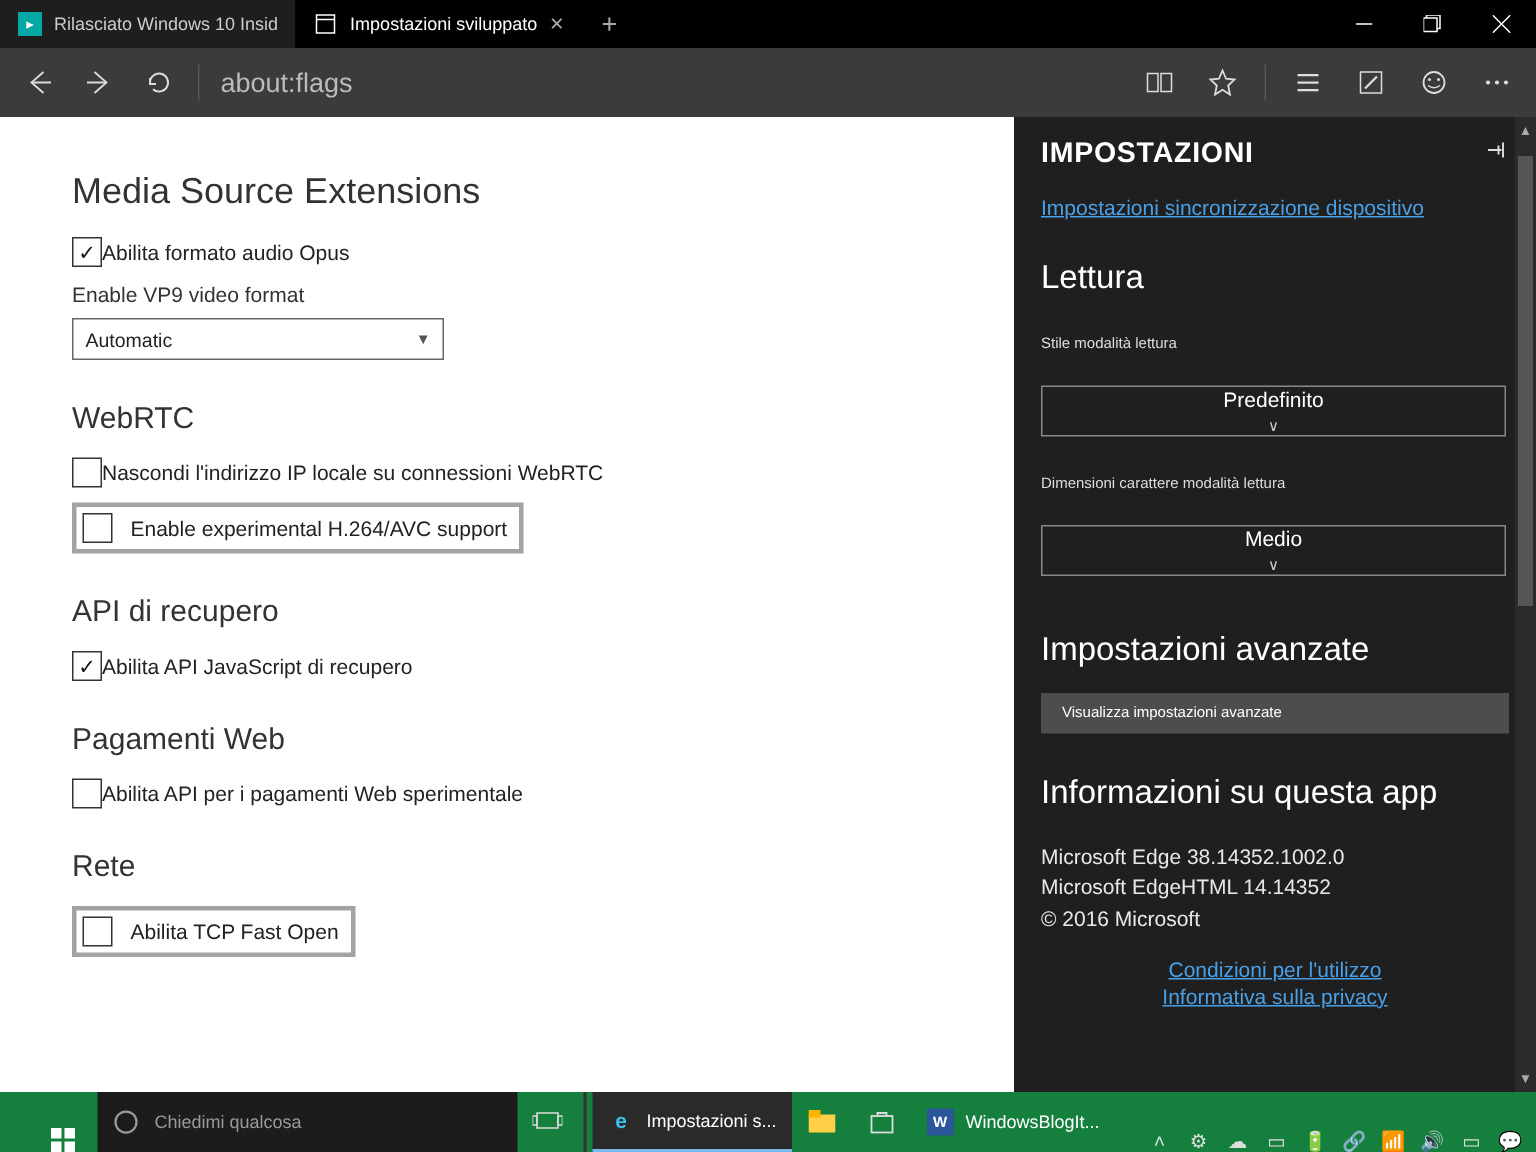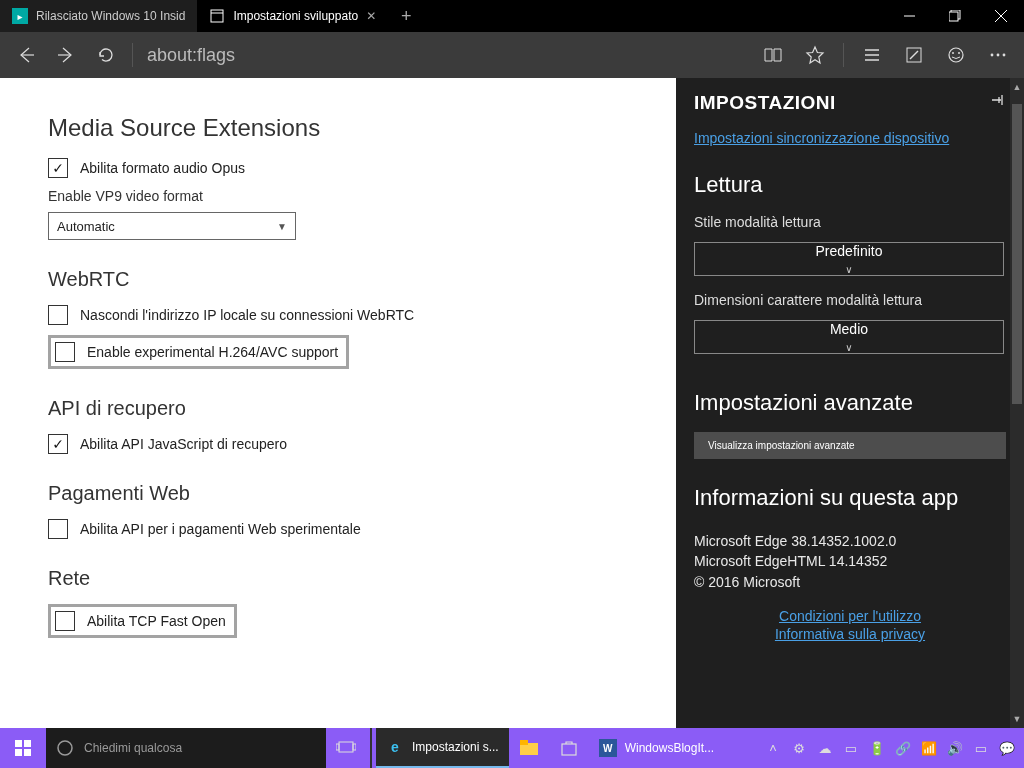--- a/index.html
+++ b/index.html
@@ -24,46 +24,46 @@
   .tbtn { width: 40px; height: 40px; display: flex; align-items: center; justify-content: center; font-size: 18px; color: #ddd; }
   .tsep { width: 1px; height: 24px; background: #555; margin: 0 6px; }
   .addr { color: #bbb; font-size: 18px; padding-left: 8px; flex: 1; }
   .ticons { display: flex; align-items: center; gap: 2px; }
 
   
   .body { flex: 1; display: flex; background: #fff; overflow: hidden; }
   .main { flex: 1; padding: 24px 48px 0 48px; color: #222; font-size: 14px; overflow: hidden; }
   .main h2 { font-weight: 400; font-size: 24px; margin: 12px 0 16px; color: #333; }
   .main h3 { font-weight: 400; font-size: 20px; margin: 28px 0 14px; color: #333; }
-  .row { display: flex; align-items: center; gap: 12px; margin: 10px 0; }
+  .row { display: flex; align-items: center; gap: 0; margin: 10px 0; }
   .cb { width: 20px; height: 20px; border: 1px solid #333; display: flex; align-items: center; justify-content: center; font-size: 14px; color: #111; }
   .cb.checked::after { content: "✓"; }
   .plain-label { font-size: 14px; color: #333; margin: 8px 0; }
   .select { width: 248px; height: 28px; border: 1px solid #666; display: flex; align-items: center; justify-content: space-between; padding: 0 8px; font-size: 13px; margin-top: 4px; }
   .select .chev { font-size: 10px; color: #555; }
   .hl { border: 3px solid #a3a3a3; padding: 4px 8px 4px 4px; display: inline-flex; align-items: center; gap: 12px; }
 
   
   .pane { width: 348px; background: #1f1f1f; color: #fff; display: flex; flex-direction: column; padding: 0 18px 18px 18px; position: relative; }
   .pane-scroll { position: absolute; right: 0; top: 0; width: 14px; height: 100%; background: #2b2b2b; }
   .pane-scroll .thumb { position: absolute; left: 2px; right: 2px; top: 26px; height: 300px; background: #555; }
   .pane-scroll .arrowu { position: absolute; top: 4px; left: 0; right: 0; text-align: center; font-size: 9px; color: #aaa; }
   .pane-scroll .arrowd { position: absolute; bottom: 4px; left: 0; right: 0; text-align: center; font-size: 9px; color: #aaa; }
   .pane-header { display: flex; align-items: flex-start; justify-content: space-between; padding: 14px 0 16px 0; font-size: 19px; font-weight: 600; letter-spacing: 0.5px; gap: 20px; }
   .pane a { color: #4aa0e6; text-decoration: underline; font-size: 14px; }
   .pane h2 { font-weight: 400; font-size: 22px; margin: 26px 0 10px; }
-  .pane .sublabel { font-size: 14px; color: #ddd; margin: 6px 0; }
+  .pane .sublabel { font-size: 10px; color: #ddd; margin: 16px 0; }
   .pane-select { border: 1px solid #888; height: 34px; display: flex; align-items: center; justify-content: space-between; padding: 0 10px; font-size: 14px; margin: 6px 0 10px; width: 310px; flex-direction: column; }
   .pane-select .chev { font-size: 10px; color: #ccc; }
   .pane-btn { background: #4d4d4d; display: inline-block; padding: 8px 14px; font-size: 10px; margin-top: 6px; }
   .pane-info { font-size: 14px; line-height: 1.45; margin: 10px 0 16px; color: #e8e8e8; }
   .pane-links { display: flex; flex-direction: column; gap: 2px; text-align: center; }
 
   
-  .taskbar { height: 40px; background: #8b5cf6; display: flex; align-items: center; color: #fff; font-size: 12px; }
+  .taskbar { height: 40px; background: #15803d; display: flex; align-items: flex-end; color: #fff; font-size: 12px; padding-left: 19px; }
   .start { width: 46px; display: flex; align-items: center; justify-content: center; }
   .search { flex: 0 0 280px; height: 40px; background: #1c1c1c; display: flex; align-items: center; gap: 10px; padding: 0 10px; color: #9a9a9a; }
   .task-icon { width: 40px; display: flex; align-items: center; justify-content: center; font-size: 16px; color: #ddd; height: 40px; }
   .task-app { display: flex; align-items: center; gap: 8px; padding: 0 10px; height: 40px; }
   .task-app.active { background: #2a2a2a; border-bottom: 2px solid #76b9ed; }
   .task-app .ico { width: 18px; height: 18px; display: flex; align-items: center; justify-content: center; font-size: 14px; }
   .tray { margin-left: auto; display: flex; align-items: center; gap: 4px; padding-right: 6px; }
   .tray .tic { width: 22px; text-align: center; font-size: 13px; color: #ddd; }
 
   svg { display: block; }

